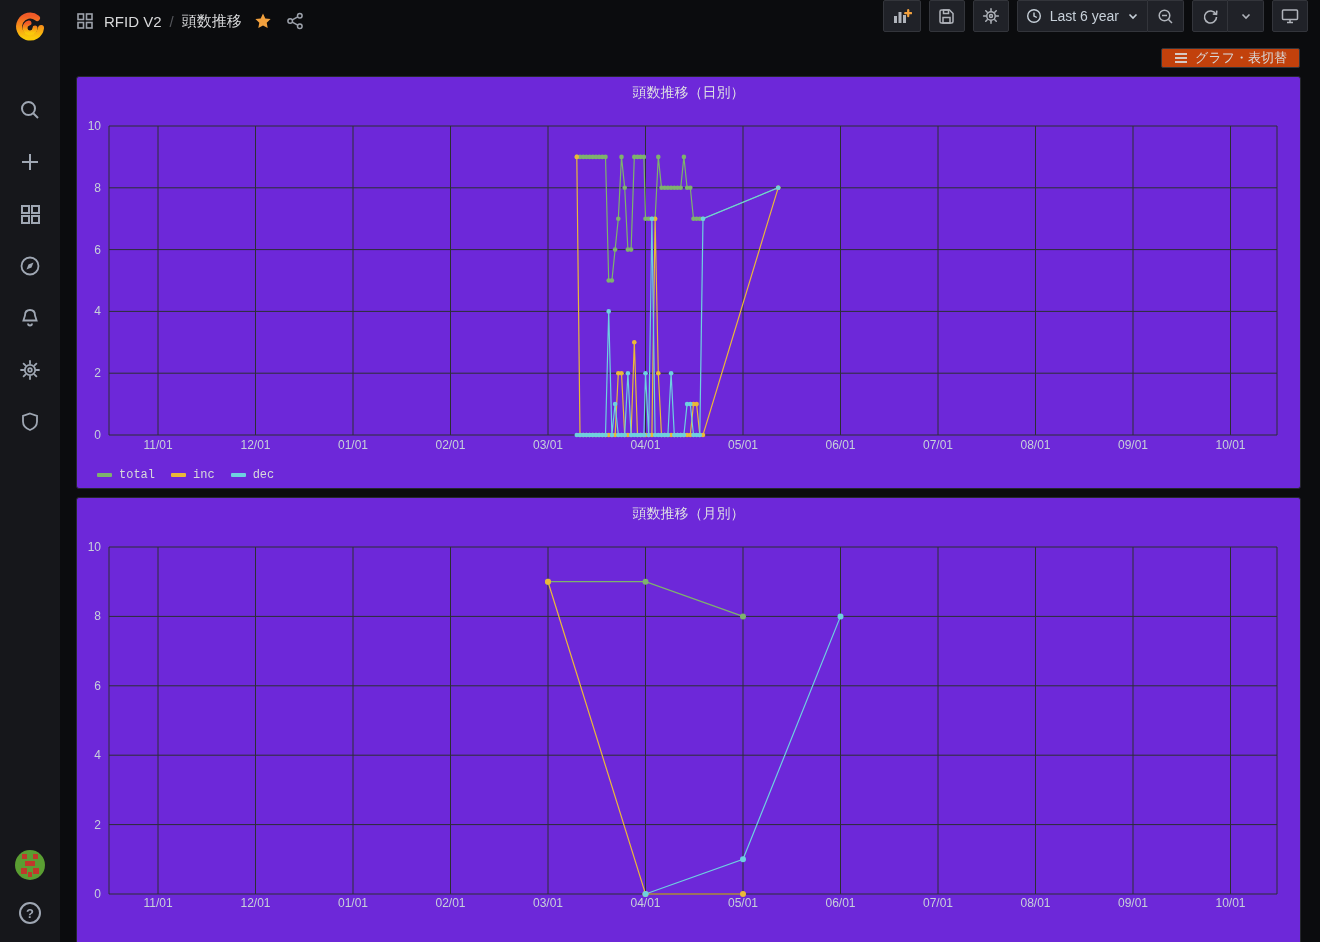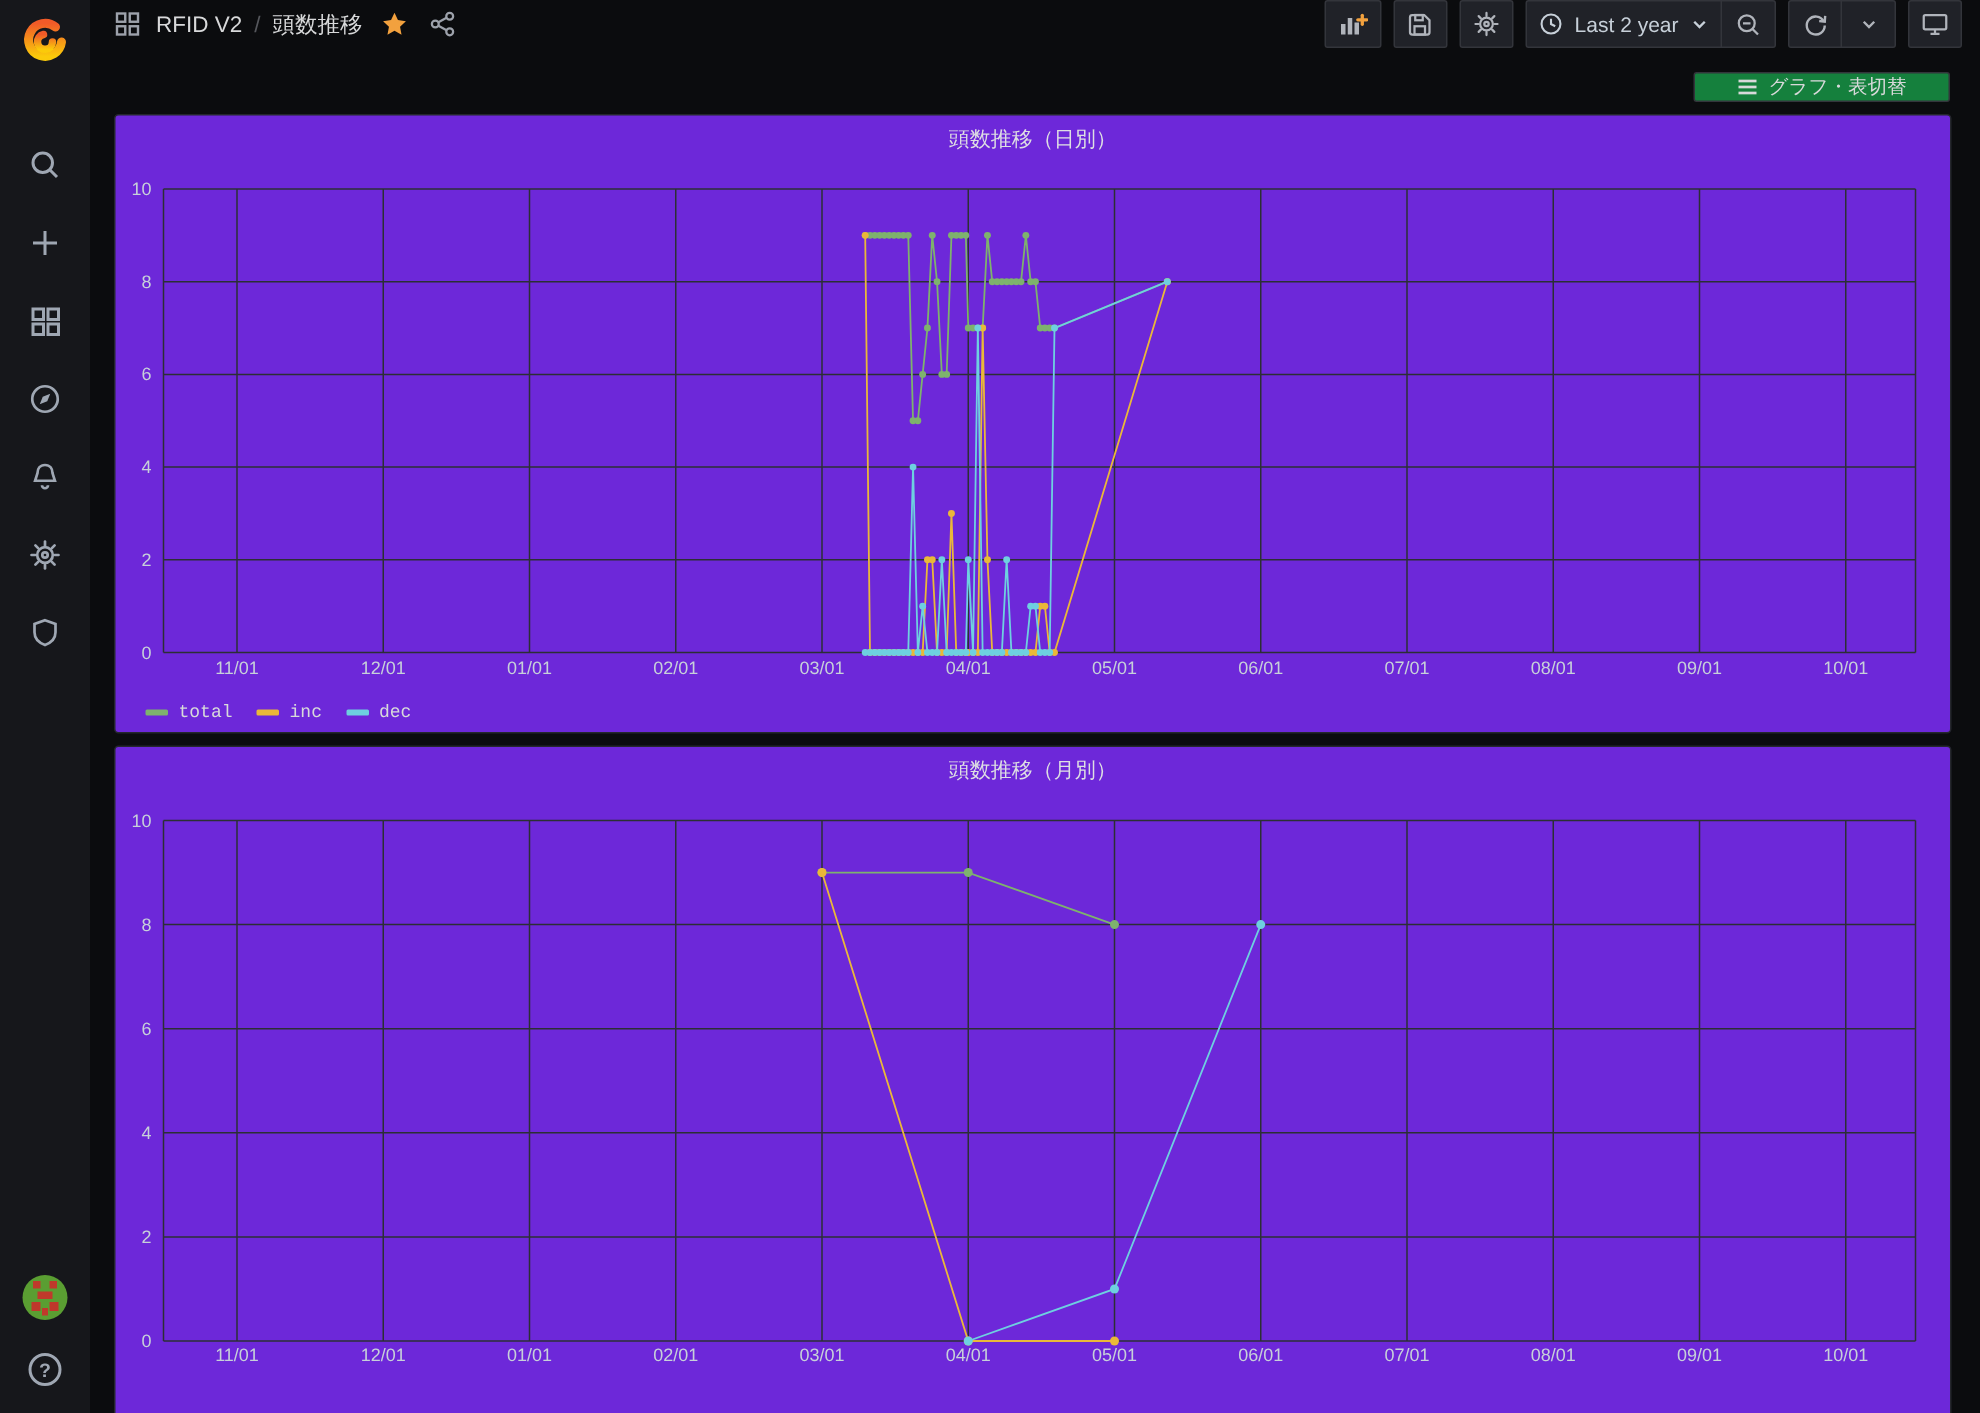--- a/index.html
+++ b/index.html
@@ -21,21 +21,21 @@
   .side-item { width:34px; height:30px; display:flex; align-items:center; justify-content:center; cursor:pointer; border-radius:3px; }
   .side-item svg { stroke:#9fa7b3; }
   .avatar { width:30px; height:30px; border-radius:50%; background:#5a9e32; position:relative; overflow:hidden; }
   .avatar .px { position:absolute; background:#c0392b; }
   .help-circle { width:22px; height:22px; border-radius:50%; border:2px solid #9fa7b3; color:#9fa7b3;
     font-size:13px; font-weight:bold; display:flex; align-items:center; justify-content:center; }
 
   
   .main { flex:1; display:flex; flex-direction:column; min-width:0; }
 
-  .topnav { height:48px; display:flex; align-items:center; justify-content:space-between; padding:0 12px 0 16px; }
+  .topnav { height:48px; display:flex; align-items:flex-end; justify-content:space-between; padding:0 12px 0 16px; }
   .nav-left { display:flex; align-items:center; gap:10px; }
   .breadcrumb { display:flex; align-items:center; gap:8px; font-size:15px; }
   .crumb { color:#d8d9da; cursor:pointer; }
   .crumb-sep { color:#55575c; }
   .nav-icon-btn { background:none; border:none; cursor:pointer; display:flex; align-items:center; padding:2px; }
 
   .nav-right { display:flex; align-items:center; gap:8px; }
   .tbtn {
     background:#202228; border:1px solid #33353b; border-radius:2px; color:#c7d0d9;
     height:32px; min-width:36px; display:flex; align-items:center; justify-content:center;
@@ -43,22 +43,22 @@
   }
   .tgroup { display:flex; align-items:stretch; }
   .tgroup .tbtn { border-radius:0; }
   .tgroup .tbtn:first-child { border-radius:2px 0 0 2px; }
   .tgroup .tbtn:last-child { border-radius:0 2px 2px 0; border-left:none; }
   .time-btn { gap:8px; }
   .time-label { font-weight:500; }
 
   .subbar { height:32px; margin-top:16px; display:flex; justify-content:flex-end; padding-right:20px; }
   .toggle-btn {
-    background:#15803d; border:1px solid #33353b; border-radius:2px; color:#d8d9da;
-    font-size:13px; display:flex; align-items:center; gap:7px; padding:0 28px; cursor:pointer;
+    background:#c2410c; border:1px solid #33353b; border-radius:2px; color:#d8d9da;
+    font-size:13px; display:flex; align-items:center; gap:7px; padding:0 12px; cursor:pointer;
     font-family:inherit;
   }
 
   
   .panels { margin:8px 20px 0 16px; display:flex; flex-direction:column; gap:8px; }
   .panel {
     position:relative; background:#6d28d9; border:1px solid #25272d; border-radius:3px; width:1225px;
   }
   .panel-title {
     position:absolute; top:0; left:0; right:0; height:32px;
@@ -230,21 +230,21 @@
             </g>
           </svg>
         </button>
 
         <div class="tgroup">
           <button class="tbtn time-btn">
             <svg width="16" height="16" viewBox="0 0 16 16" fill="none" stroke="#c7d0d9" stroke-width="1.4">
               <circle cx="8" cy="8" r="6.3"></circle>
                 <polyline points="8,4.5 8,8 10.8,9.5"></polyline>
             </svg>
-            <span class="time-label">Last 2 year</span>
+            <span class="time-label">Last 6 year</span>
             <svg width="12" height="12" viewBox="0 0 12 12" fill="none" stroke="#c7d0d9" stroke-width="1.6">
               <polyline points="2.5,4.5 6,8 9.5,4.5"></polyline>
             </svg>
           </button>
           <button class="tbtn">
             <svg width="17" height="17" viewBox="0 0 17 17" fill="none" stroke="#b0b4bb" stroke-width="1.5">
               <circle cx="7.5" cy="7.5" r="5.3"></circle>
                 <line x1="11.5" y1="11.5" x2="15" y2="15"></line>
                 <line x1="5" y1="7.5" x2="10" y2="7.5"></line>
             </svg>

